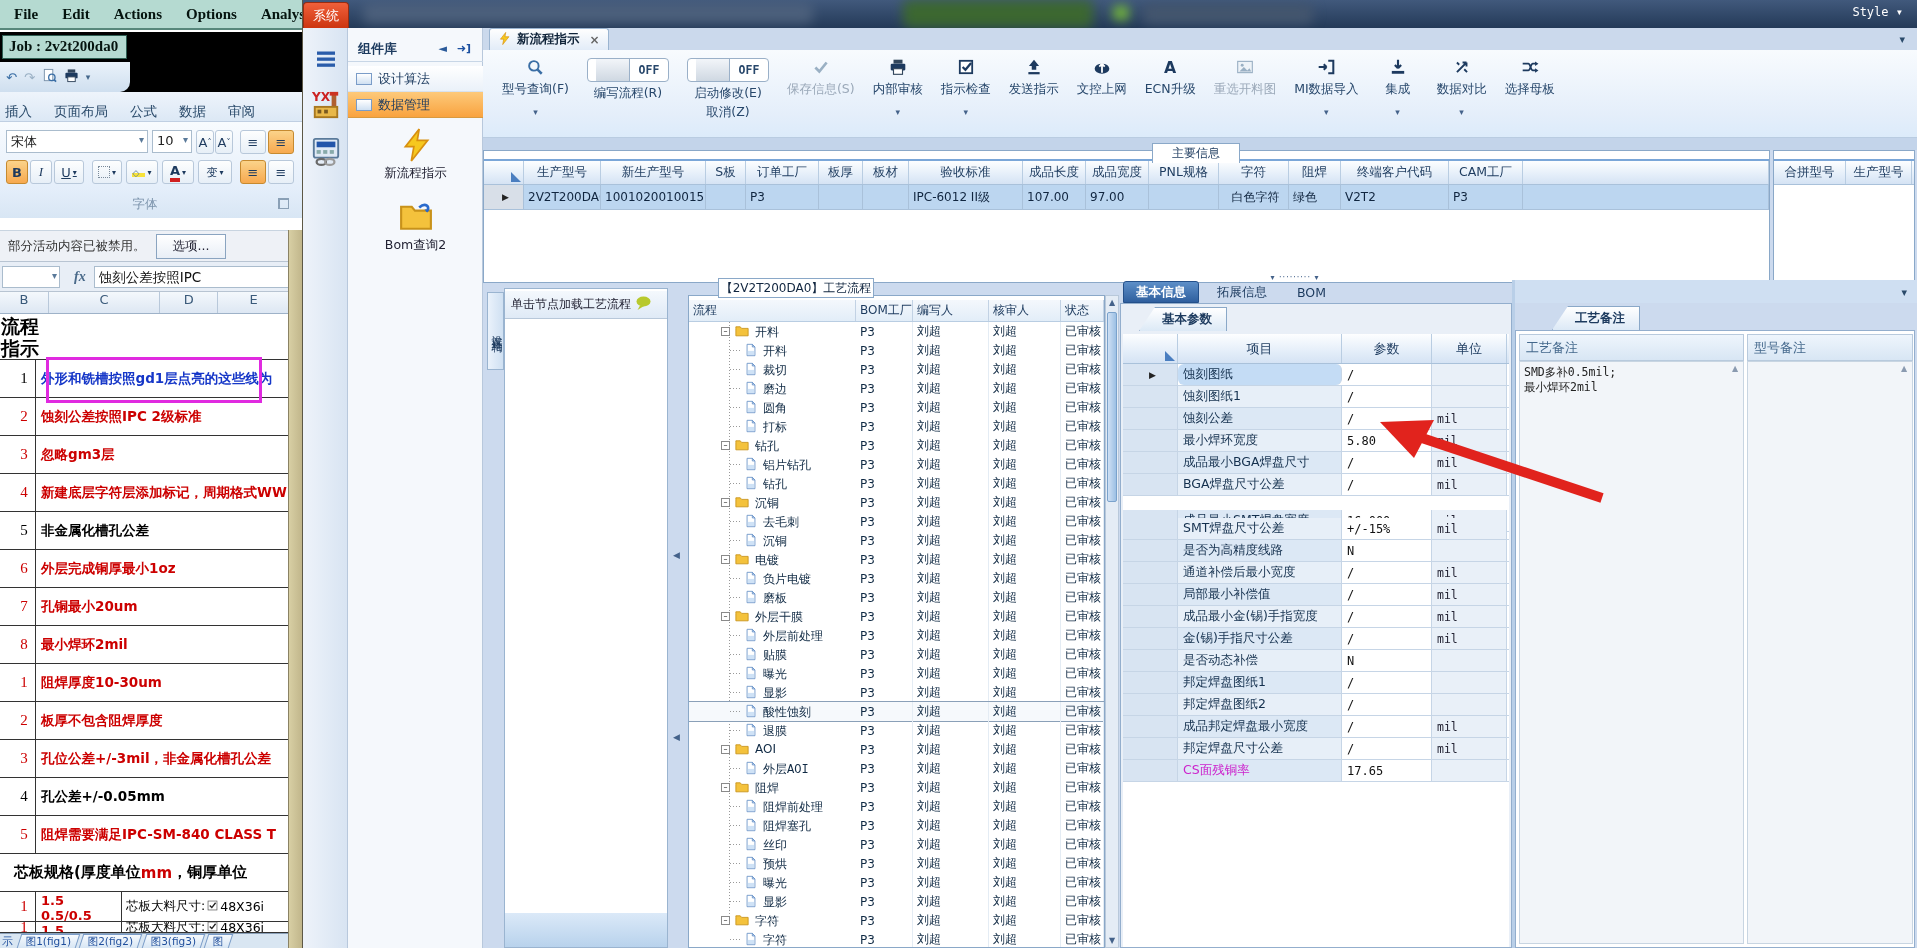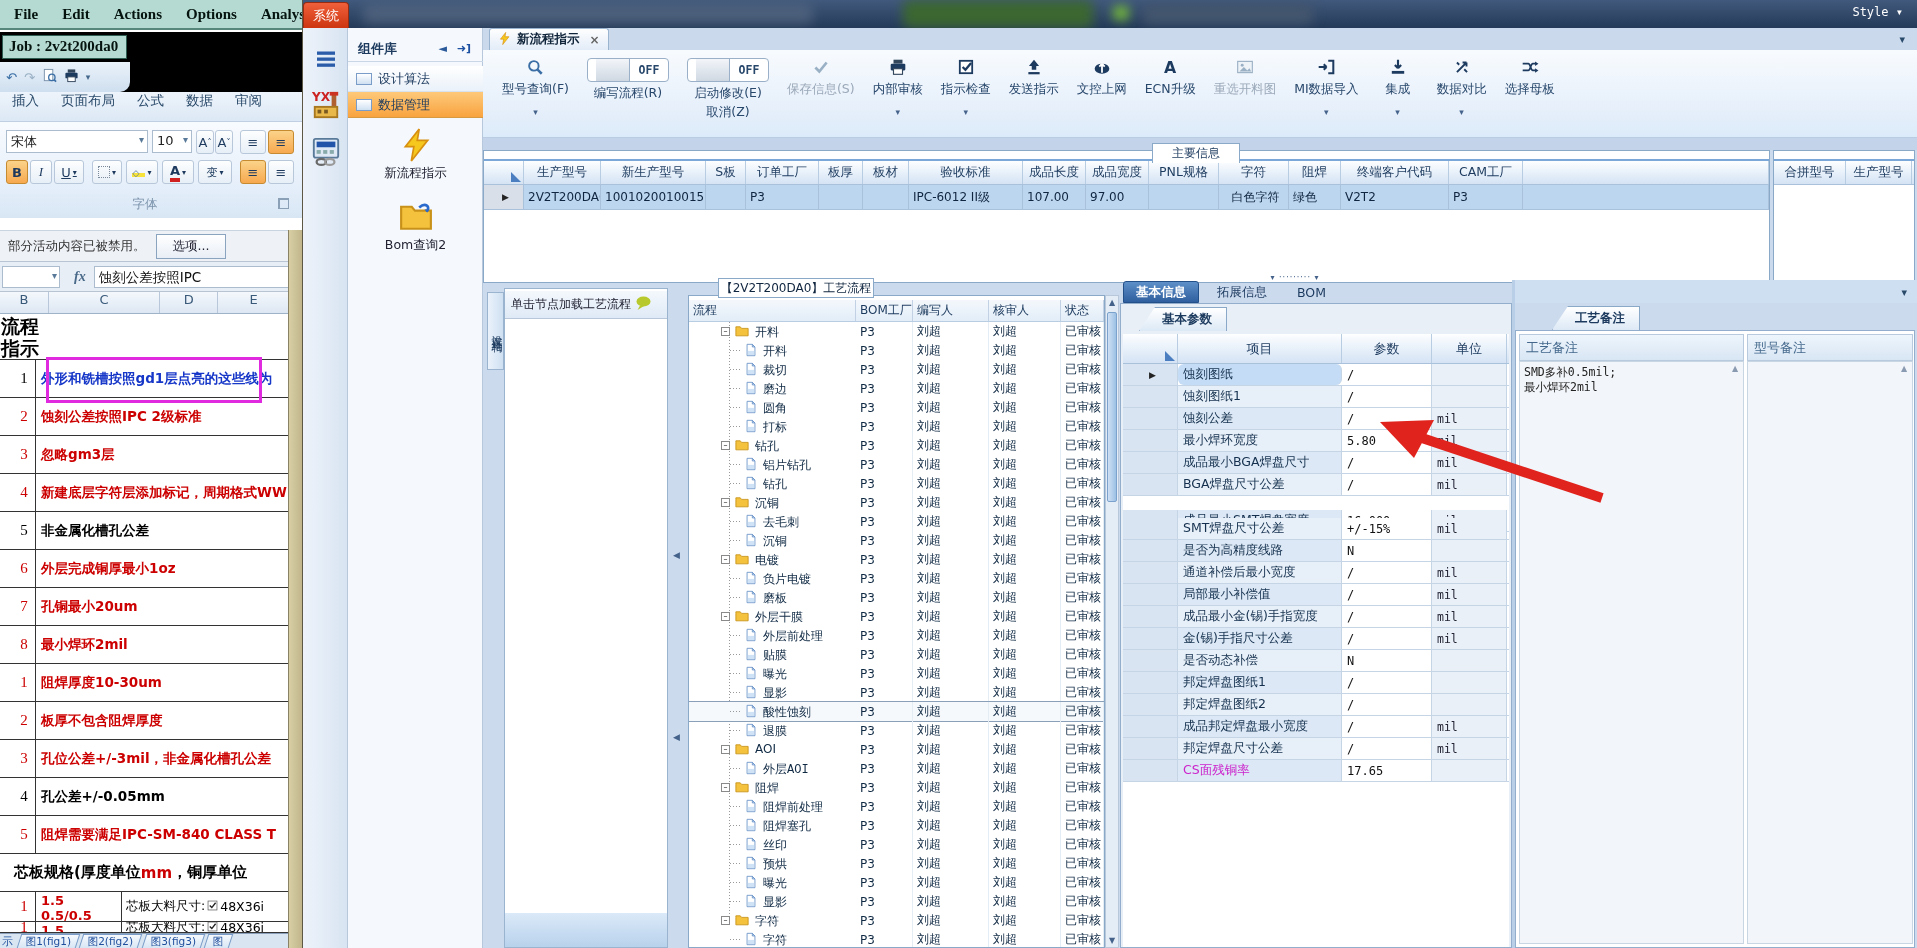--- a/index.html
+++ b/index.html
@@ -23,21 +23,21 @@
   .xl-jobbar{position:absolute;left:0;top:32px;width:303px;height:30px;background:#000;}
   .xl-jobbox{position:absolute;left:2px;top:3px;height:24px;padding:2px 8px 0 6px;background:#b5dad1;
     border:1px solid #2e5e52;outline:1px solid #b5dad1;outline-offset:-3px;
     font-family:"Liberation Serif",serif;font-weight:bold;font-size:15px;color:#05140f;}
   .xl-quick{position:absolute;left:0;top:62px;width:303px;height:30px;background:#000;}
   .xl-quick-inner{position:absolute;left:0;top:0;width:130px;height:30px;border-radius:0 0 10px 0;
     background:linear-gradient(#eaf2fa,#cfdfef);display:flex;align-items:center;gap:7px;padding-left:6px;
     color:#46688c;font-size:13px;}
   .xl-ribbontabs{position:absolute;left:0;top:92px;width:303px;height:30px;
     background:linear-gradient(#eef4fb,#dce8f5);border-bottom:1px solid #c0cfe2;display:flex;
-    align-items:flex-start;gap:22px;padding-left:12px;font-size:13.5px;color:#2a4a6a;}
+    align-items:flex-end;gap:22px;padding-left:5px;font-size:13.5px;color:#2a4a6a;}
   .xl-ribbon{position:absolute;left:0;top:122px;width:303px;height:96px;
     background:linear-gradient(#f8fbfe,#e4eefa 70%,#d8e6f4);}
   .xl-fontname{position:absolute;left:6px;top:8px;width:142px;height:23px;background:#fff;
     border:1px solid #aabccd;font-size:13px;color:#222;padding:2px 4px;}
   .xl-fontname:after,.xl-fontsize:after{content:"▾";color:#5a7a9a;position:absolute;right:3px;top:3px;font-size:10px;}
   .xl-fontsize{position:absolute;left:152px;top:8px;width:40px;height:23px;background:#fff;
     border:1px solid #aabccd;font-size:13px;color:#222;padding:2px 4px;}
   .mini-btn{position:absolute;height:24px;border:1px solid #b8c8da;border-radius:3px;
     background:linear-gradient(#fdfefe,#e7eff7);display:flex;align-items:center;justify-content:center;
     font-size:13px;color:#1d3a5e;}

